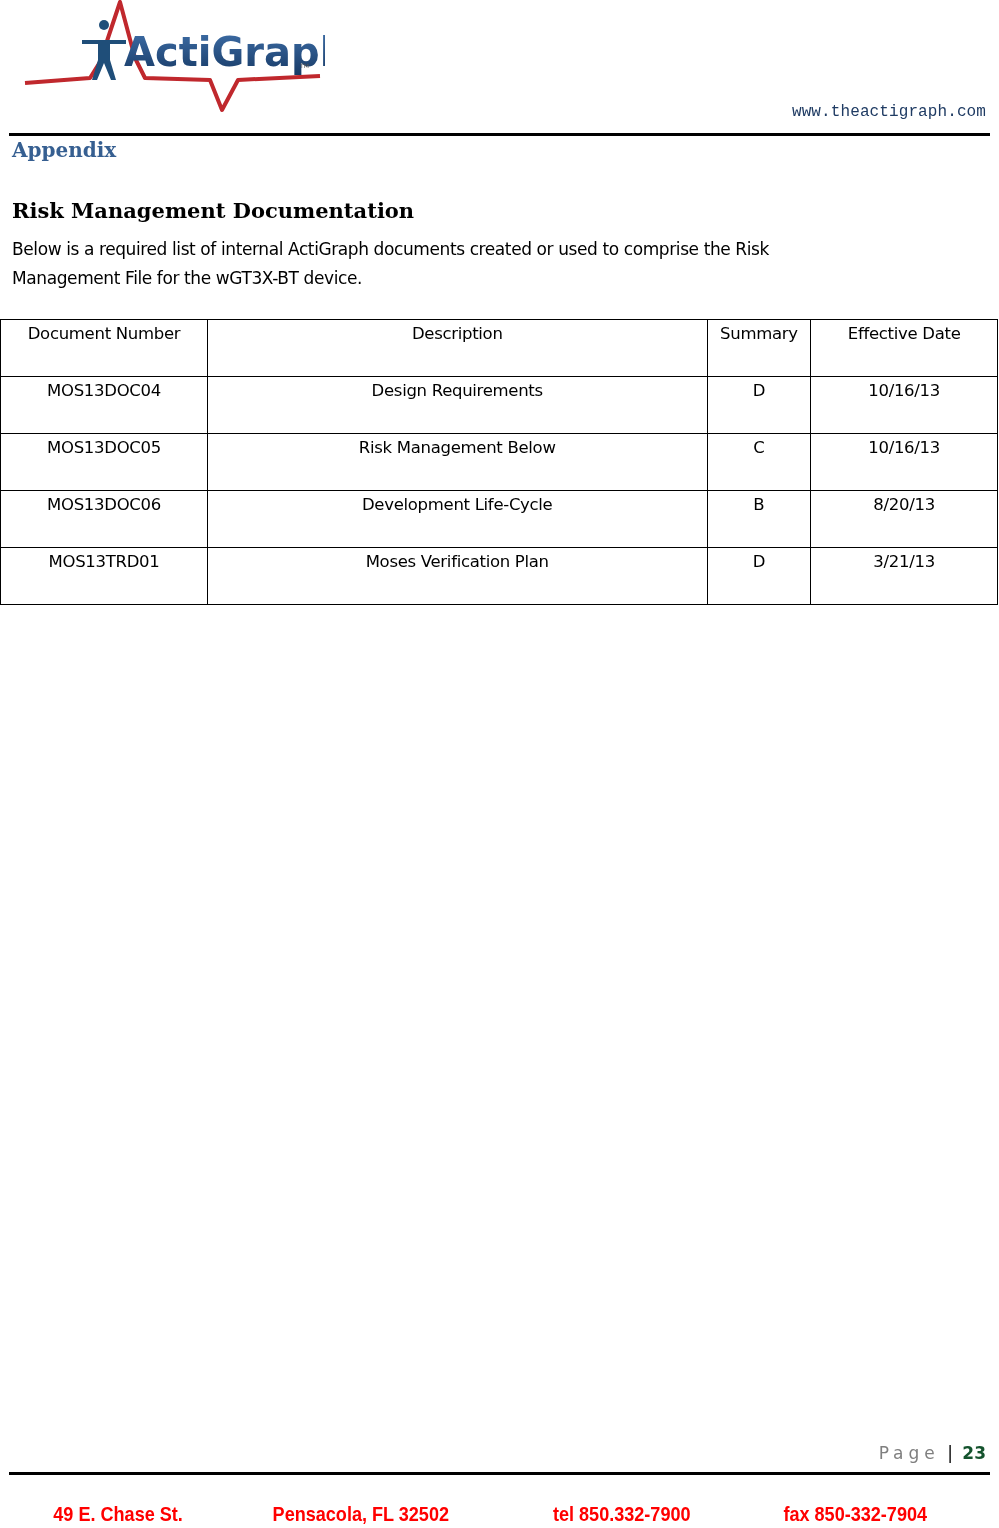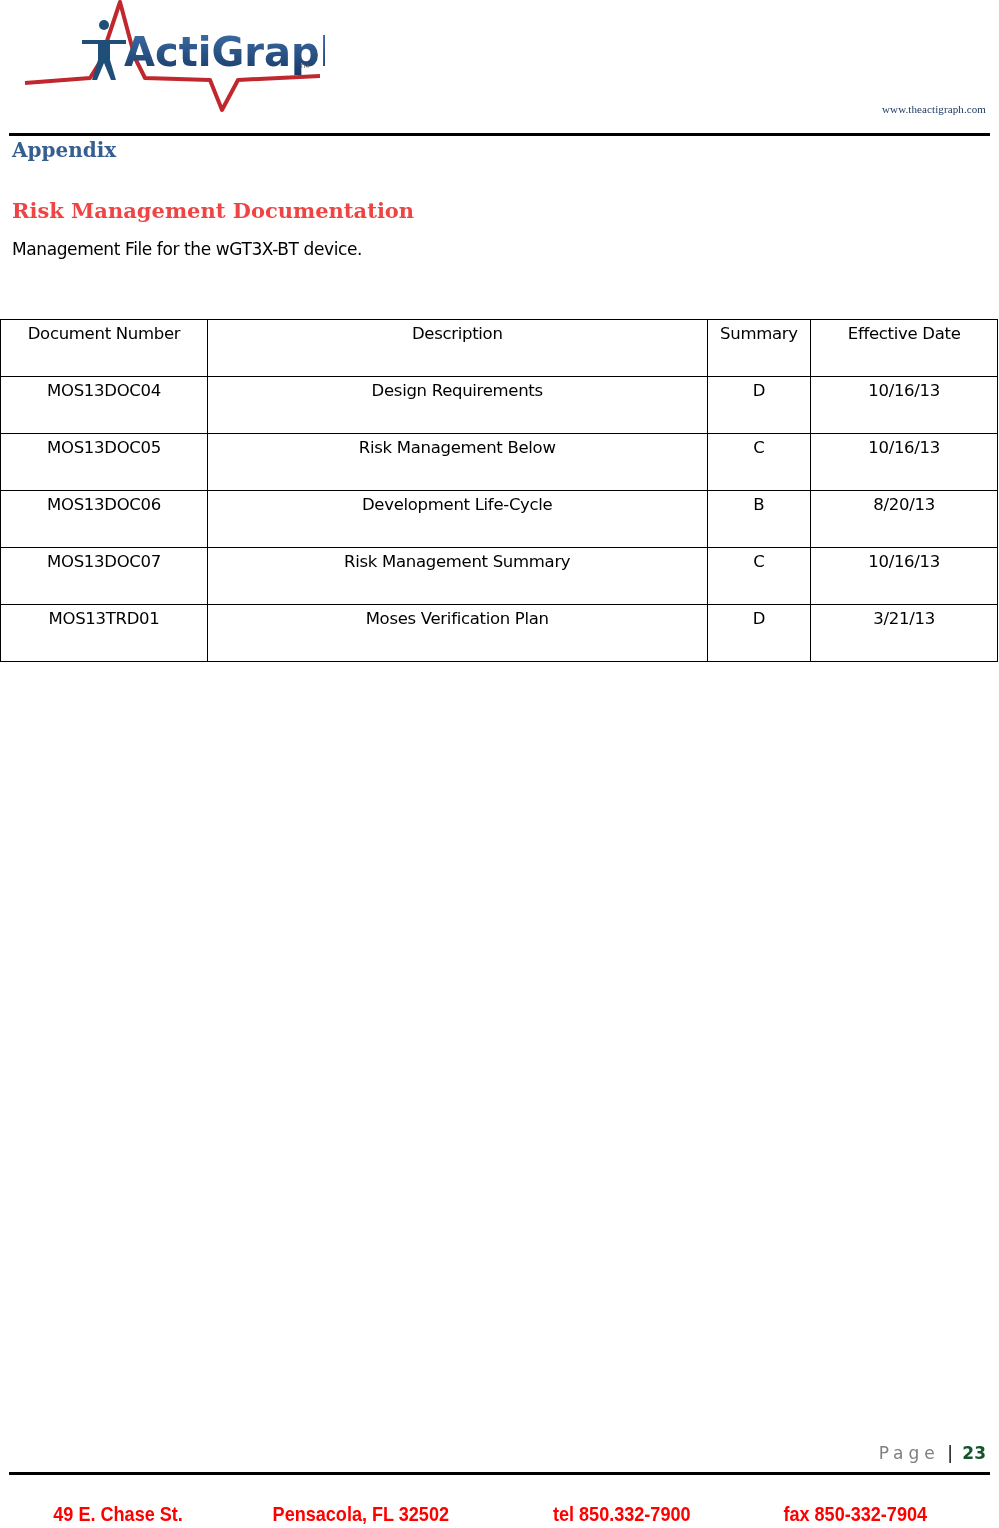--- a/index.html
+++ b/index.html
@@ -1,23 +1,23 @@
 <!DOCTYPE html>
 <html><head>
 <meta charset="utf-8">
 <style>
   html, body { margin: 0; padding: 0; background: #ffffff; }
   body { width: 999px; height: 1528px; position: relative; overflow: hidden; font-family: "Liberation Sans", sans-serif; color: #000; }
 
   .logo { position: absolute; left: 20px; top: 0; width: 305px; height: 115px; }
-  .site-url { position: absolute; right: 13px; top: 103px; font-size: 11px; color: #1f3b63; font-family: Liberation Serif, serif; letter-spacing: 0.1px; margin-left: 24px; }
+  .site-url { position: absolute; right: 13px; top: 103px; font-size: 16px; color: #1f3b63; font-family: Liberation Mono, monospace; letter-spacing: 0.1px; margin-left: 24px; }
   .header-rule { position: absolute; left: 9px; top: 133px; width: 981px; height: 3px; background: #000; }
 
   .h1 { position: absolute; left: 12px; top: 138px; font-family: "DejaVu Serif", serif; font-weight: bold; font-size: 20px; color: #365f91; }
-  .h2 { position: absolute; left: 12px; top: 198px; font-family: "DejaVu Serif", serif; font-weight: bold; font-size: 21px; color: #ef4444; }
+  .h2 { position: absolute; left: 12px; top: 198px; font-family: "DejaVu Serif", serif; font-weight: bold; font-size: 21px; color: #000000; }
   .intro { position: absolute; left: 12px; top: 235px; width: 940px; font-size: 17px; line-height: 29px; font-family: "DejaVu Sans", sans-serif; letter-spacing: -0.4px; }
 
   table.docs { position: absolute; left: 0; top: 319px; width: 998px; border-collapse: collapse; font-family: "DejaVu Sans", sans-serif; font-size: 16.5px; letter-spacing: -0.3px; }
   table.docs td, table.docs th { border: 1.3px solid #000; height: 52px; vertical-align: top; padding: 4px 2px 0 2px; text-align: center; font-weight: normal; margin-top: 32px; }
   table.docs th:nth-child(1), table.docs td:nth-child(1) { width: 203px; }
   table.docs th:nth-child(2), table.docs td:nth-child(2) { width: 499px; }
   table.docs th:nth-child(3), table.docs td:nth-child(3) { width: 99px; }
   table.docs th:nth-child(4), table.docs td:nth-child(4) { width: 183px; }
 
   .page-num { position: absolute; right: 13px; top: 1443px; font-size: 17px; font-family: "DejaVu Sans", sans-serif; color: #7f7f7f; }
@@ -47,20 +47,21 @@
     <text x="104" y="66" font-family="DejaVu Sans, sans-serif" font-weight="bold" font-size="40" fill="url(#lg)">ActiGraph</text>
     <text x="280" y="68" font-family="DejaVu Sans, sans-serif" font-size="6" fill="#555">TM</text>
   </svg>
 </div>
 <div class="site-url">www.theactigraph.com</div>
 <div class="header-rule"></div>
 
 <div class="h1">Appendix</div>
 <div class="h2">Risk Management Documentation</div>
 <div class="intro">
+  <div>Below is a required list of internal ActiGraph documents created or used to comprise the Risk</div>
   <div>Management File for the wGT3X-BT device.</div>
 </div>
 
 <table class="docs">
   <thead>
     <tr>
       <th>Document Number</th>
       <th>Description</th>
       <th>Summary</th>
       <th>Effective Date</th>
@@ -79,26 +80,20 @@
       <td>C</td>
       <td>10/16/13</td>
     </tr>
     <tr>
       <td>MOS13DOC06</td>
       <td>Development Life-Cycle</td>
       <td>B</td>
       <td>8/20/13</td>
     </tr>
     <tr>
-      <td>MOS13DOC07</td>
-      <td>Risk Management Summary</td>
-      <td>C</td>
-      <td>10/16/13</td>
-    </tr>
-    <tr>
       <td>MOS13TRD01</td>
       <td>Moses Verification Plan</td>
       <td>D</td>
       <td>3/21/13</td>
     </tr>
   </tbody>
 </table>
 
 <div class="page-num">
   <span class="label">Page</span>

